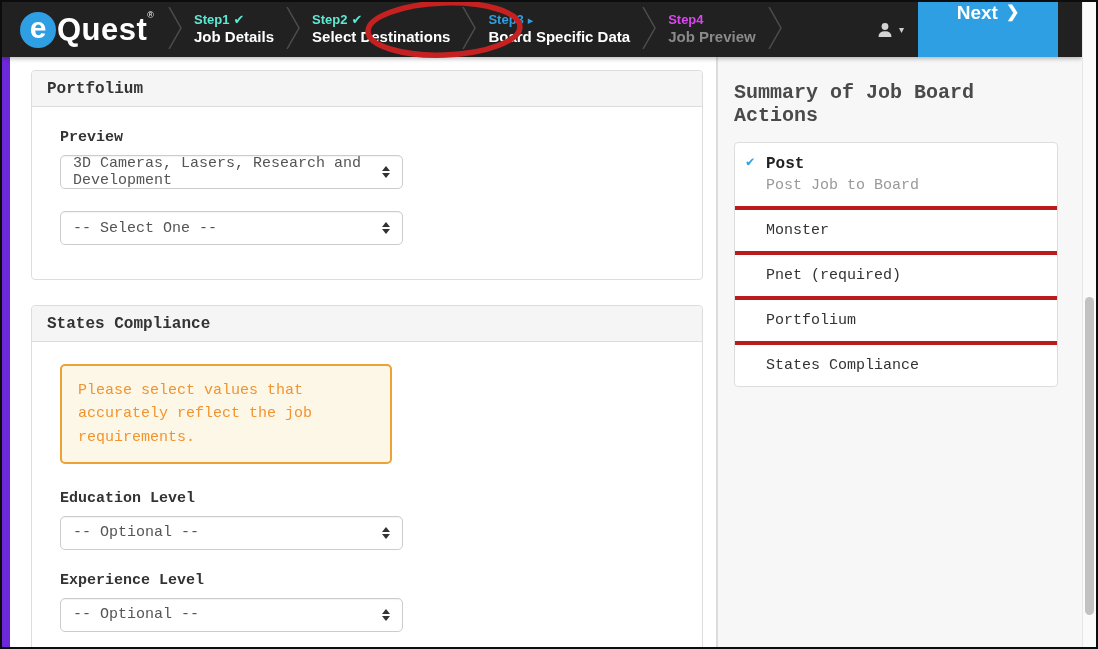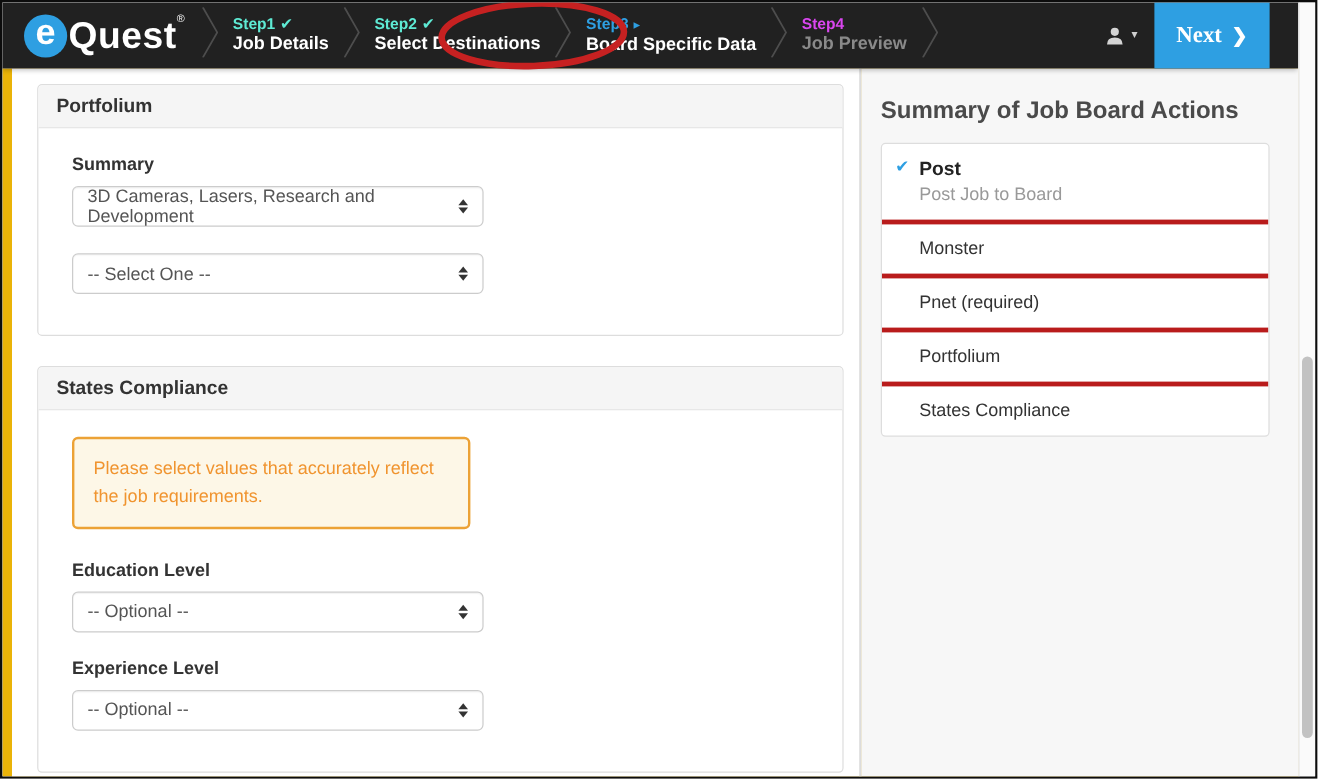--- a/index.html
+++ b/index.html
@@ -62,40 +62,40 @@
   .step-check { font-size:13px; margin-left:4px; }
   .step-caret { font-size:11px; margin-left:4px; }
 
   .nav-spacer { flex:1; }
   .user-menu {
     display:flex; align-items:center; gap:5px;
     padding:0 14px; cursor:pointer; align-self:center;
   }
   .user-caret { color:#cfcfcf; font-size:10px; }
   .next-btn {
-    width:96px; margin-right:24px;
+    width:140px; margin-right:24px;
     background:#2e9fe2; color:#fff;
     border:none; font-size:19px; font-weight:bold;
-    display:flex; align-items:center; justify-content:center; gap:8px;
+    display:flex; align-items:flex-start; justify-content:center; gap:8px;
     cursor:pointer;
-    font-family:Liberation Serif, serif;
+    font-family:Liberation Sans, sans-serif;
   }
   .next-chevron { font-size:16px; font-weight:bold; }
 
   
   .annotation-ellipse {
     position:absolute; left:361px; top:-2px;
     z-index:20; pointer-events:none;
     transform:rotate(-2deg);
   }
 
   
   .content {
     position:absolute; top:55px; left:0; right:14px; bottom:0;
-    display:flex; background:#eab308;
+    display:flex; background:#6d28d9;font-family:Liberation Mono, monospace;
   }
   .main-col {
     margin-left:8px; width:708px;
     background:#fff; border-right:2px solid #dcdcdc;
     padding:13px 0 0 21px;
     overflow:hidden;
   }
   .panel {
     width:672px; background:#fff;
     border:1px solid #ddd; border-radius:4px;
@@ -250,21 +250,21 @@
   </svg>
 
   <div class="content">
 
     <div class="main-col">
 
       <div class="panel">
         <div class="panel-header">Portfolium</div>
         <div class="panel-body">
           <div class="form-group">
-            <span class="field-label">Summary</span>
+            <span class="field-label">Preview</span>
             <div class="select-box">
               <span>3D Cameras, Lasers, Research and Development</span>
               <span class="select-arrows">
                   <span class="tri-up"></span>
                   <span class="tri-down"></span>
                 </span>
             </div>
           </div>
           <div class="form-group">
             <div class="select-box">

